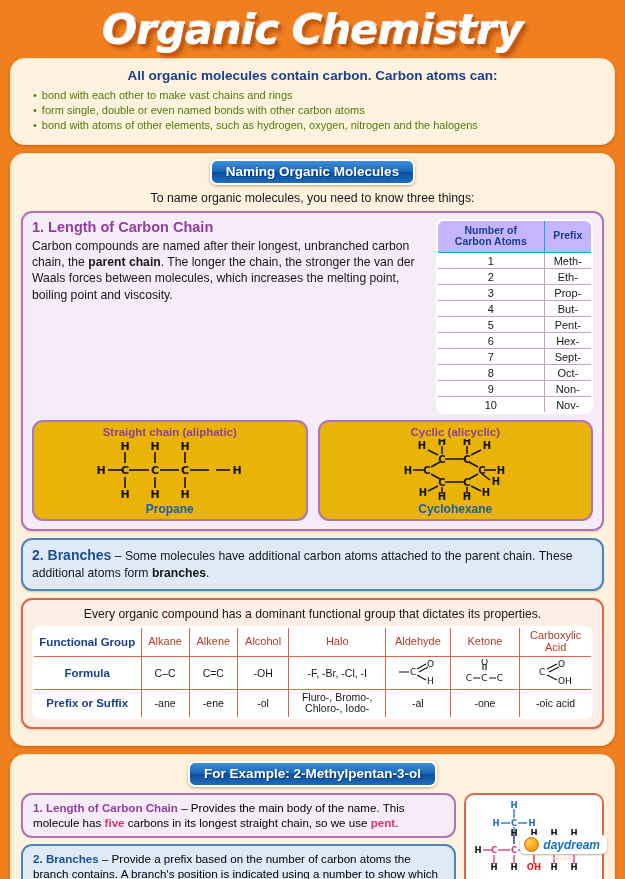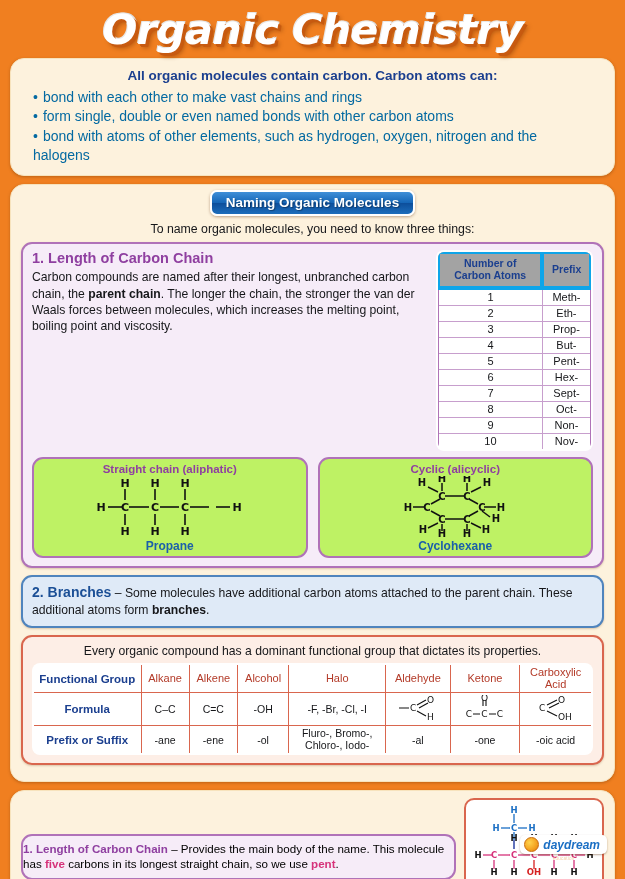--- a/index.html
+++ b/index.html
@@ -32,21 +32,21 @@
     box-shadow: 0 1px 3px rgba(100,45,0,0.35);
     margin-bottom: 8px;
   }
   .panel-intro { padding: 9px 20px 10px; }
   .intro-head {
     text-align: center; color: #1b3f8f; font-weight: bold;
     font-size: 13.5px; margin-bottom: 5px;
   }
   .intro-list { list-style: none; }
   .intro-list li {
-    font-size: 14px; color: #0369a1; line-height: 1.38; padding-left: 2px;
+    font-size: 11px; color: #4d7c0f; line-height: 1.38; padding-left: 2px;
   }
   .intro-list li::before { content: "\2022"; padding-right: 5px; }
 
   
   .banner-row { text-align: center; margin: -1px 0 6px; }
   .banner {
     display: inline-block;
     background: linear-gradient(to bottom, #3f8fd8 0%, #1667b8 48%, #0d4f9c 52%, #1d6dbb 100%);
     color: #fff; font-weight: bold; font-size: 13.5px;
     padding: 3px 14px 4px; border-radius: 7px;
@@ -80,31 +80,31 @@
   .s1-right { flex: 0 0 157px; }
 
   
   table.ptable {
     width: 100%; border-collapse: collapse; background: #ffffff;
     border: 2px solid #b072b8; border-radius: 8px; overflow: hidden;
     font-size: 11px;
   }
   table.ptable th {
     color: #1b3f8f; font-weight: bold; font-size: 10.5px; line-height: 1.12;
-    padding: 4px 2px; border: 4px solid #0ea5e9; background: #a3a3a3;
+    padding: 4px 2px; border: 1px solid #0ea5e9; background: #c4b5fd;
   }
   table.ptable td {
     text-align: center; padding: 1.5px 2px; border: 1px solid #c79ecd;
     color: #16171a; font-size: 11px;
   }
 
   
   .mol-row { display: flex; gap: 10px; margin-top: 6px; }
   .mol-box {
-    flex: 1; background: #bef264; border: 2px solid #b072b8;
+    flex: 1; background: #eab308; border: 2px solid #b072b8;
     border-radius: 11px; padding: 4px 4px 3px; text-align: center;
   }
   .mol-title { color: #8f3fa0; font-weight: bold; font-size: 11.5px; }
   .mol-name { color: #1b5faa; font-weight: bold; font-size: 12px; margin-top: 1px; text-align: center; }
   .mol-svg { display: block; margin: 1px auto; }
 
   
   table.fgt {
     width: 100%; border-collapse: collapse; background: #ffffff;
     border: 2px solid #d9664e; border-radius: 8px; overflow: hidden;
@@ -121,21 +121,21 @@
     color: #b33a28; font-weight: normal; font-size: 11px; line-height: 1.05;
   }
   td.tiny { font-size: 8.2px; line-height: 1.1; }
   td.fml { font-size: 11px; }
 
   
   .panel-example { padding: 7px 10px 8px; }
   .ex-flex { display: flex; gap: 8px; align-items: flex-start; }
   .ex-left { flex: 1 1 auto; }
   .ex-right { flex: 0 0 138px; }
-  .ex-box { border-radius: 11px; padding: 5px 0 6px; margin-bottom: 6px; font-size: 11.6px; line-height: 1.3; margin-top: 36px; }
+  .ex-box { border-radius: 11px; padding: 5px 10px 6px; margin-bottom: 6px; font-size: 11.6px; line-height: 1.3; }
   .ex-purple { background: #f6ecf8; border: 2px solid #b072b8; }
   .ex-blue   { background: #dfeaf7; border: 2px solid #4f84bd; }
   .lbl-purple { color: #8f3fa0; font-weight: bold; }
   .lbl-blue { color: #1b4f96; font-weight: bold; }
   .hl-pink { color: #d6327a; font-weight: bold; }
 
   .exmol-box {
     background: #ffffff; border: 2px solid #d9664e; border-radius: 10px;
     padding: 3px; text-align: center;
   }
@@ -412,20 +412,23 @@
           <td class="fml">-al</td>
           <td class="fml">-one</td>
           <td class="fml">-oic acid</td>
         </tr>
       </tbody>
         </table>
     </div>
   </div>
 
   <div class="panel panel-example">
+    <div class="banner-row">
+      <span class="banner">For Example: 2-Methylpentan-3-ol</span>
+    </div>
 
     <div class="ex-flex">
       <div class="ex-left">
         <div class="ex-box ex-purple">
           <span class="lbl-purple">1. Length of Carbon Chain</span><span> – Provides the main body of the name. This molecule has </span><span class="hl-pink">five</span><span> carbons in its longest straight chain, so we use </span><span class="hl-pink">pent</span><span>.</span>
         </div>
 
         <div class="ex-box ex-blue">
           <span class="lbl-blue">2. Branches</span><span> – Provide a prefix based on the number of carbon atoms the branch contains. A branch's position is indicated using a number to show which carbon atom it is attached to, this is always the lowest possible number. This molecule has a branch (</span>
         </div>

